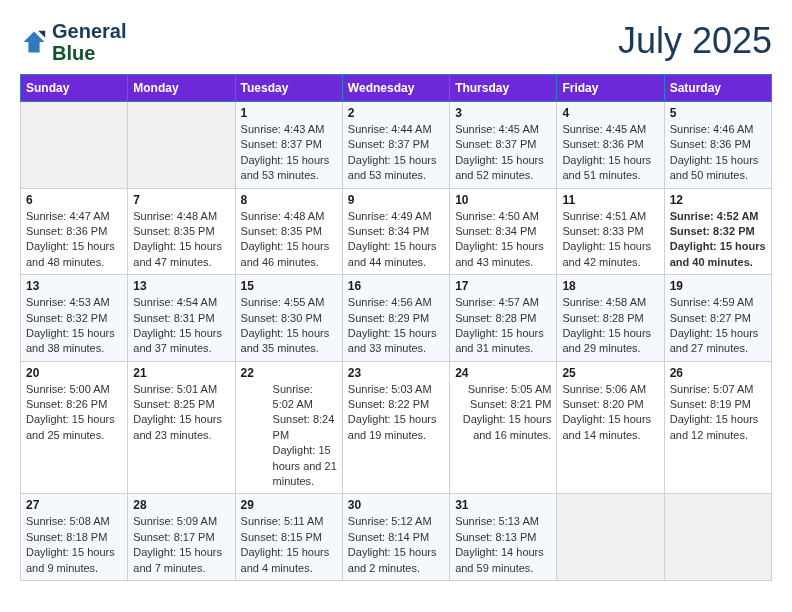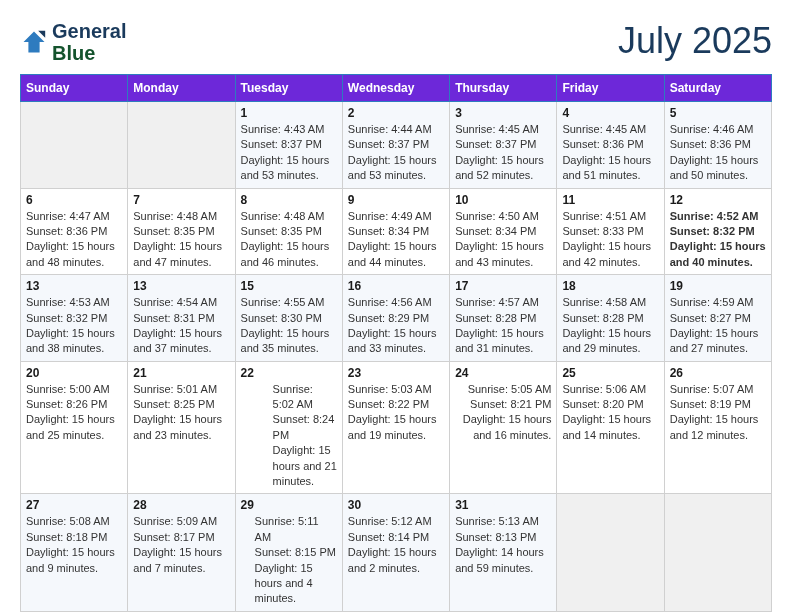--- a/index.html
+++ b/index.html
@@ -295,21 +295,21 @@
 Daylight: 15 hours and 9 minutes.</div>
         </td>
         <td>
           <div class="day-number">28</div>
           <div class="day-info" style="white-space: pre-line;">Sunrise: 5:09 AM
 Sunset: 8:17 PM
 Daylight: 15 hours and 7 minutes.</div>
         </td>
         <td>
           <div class="day-number">29</div>
-          <div class="day-info" style="white-space: pre-line; margin-left: 14px;">Sunrise: 5:11 AM
+          <div class="day-info" style="white-space: pre-line;">Sunrise: 5:11 AM
 Sunset: 8:15 PM
 Daylight: 15 hours and 4 minutes.</div>
         </td>
         <td>
           <div class="day-number">30</div>
           <div class="day-info" style="white-space: pre-line;">Sunrise: 5:12 AM
 Sunset: 8:14 PM
 Daylight: 15 hours and 2 minutes.</div>
         </td>
         <td>

